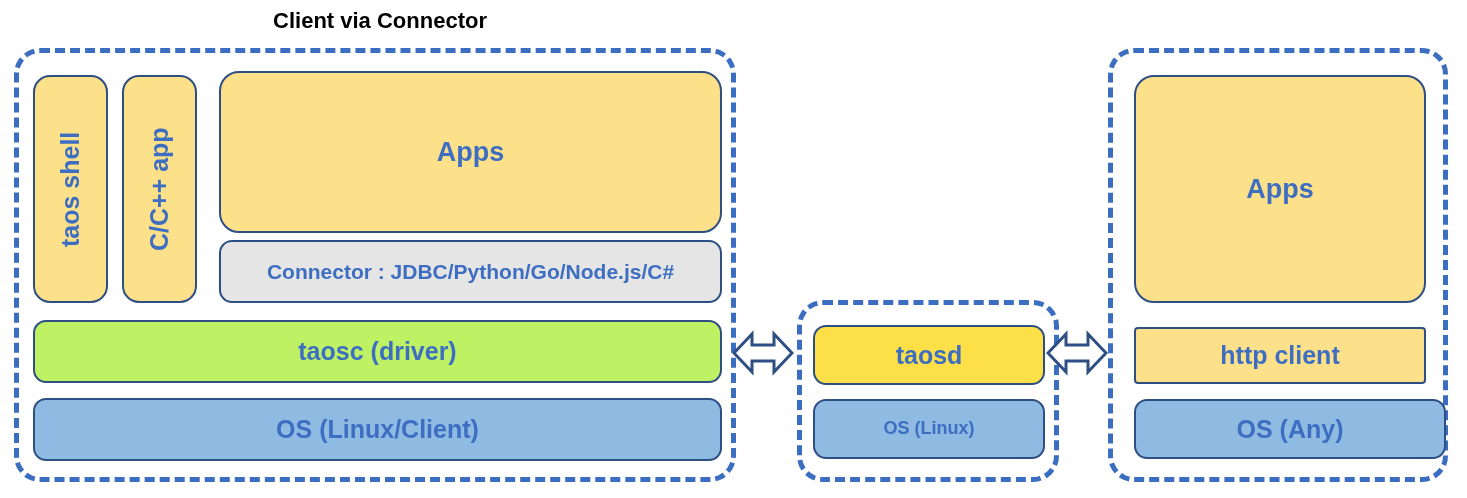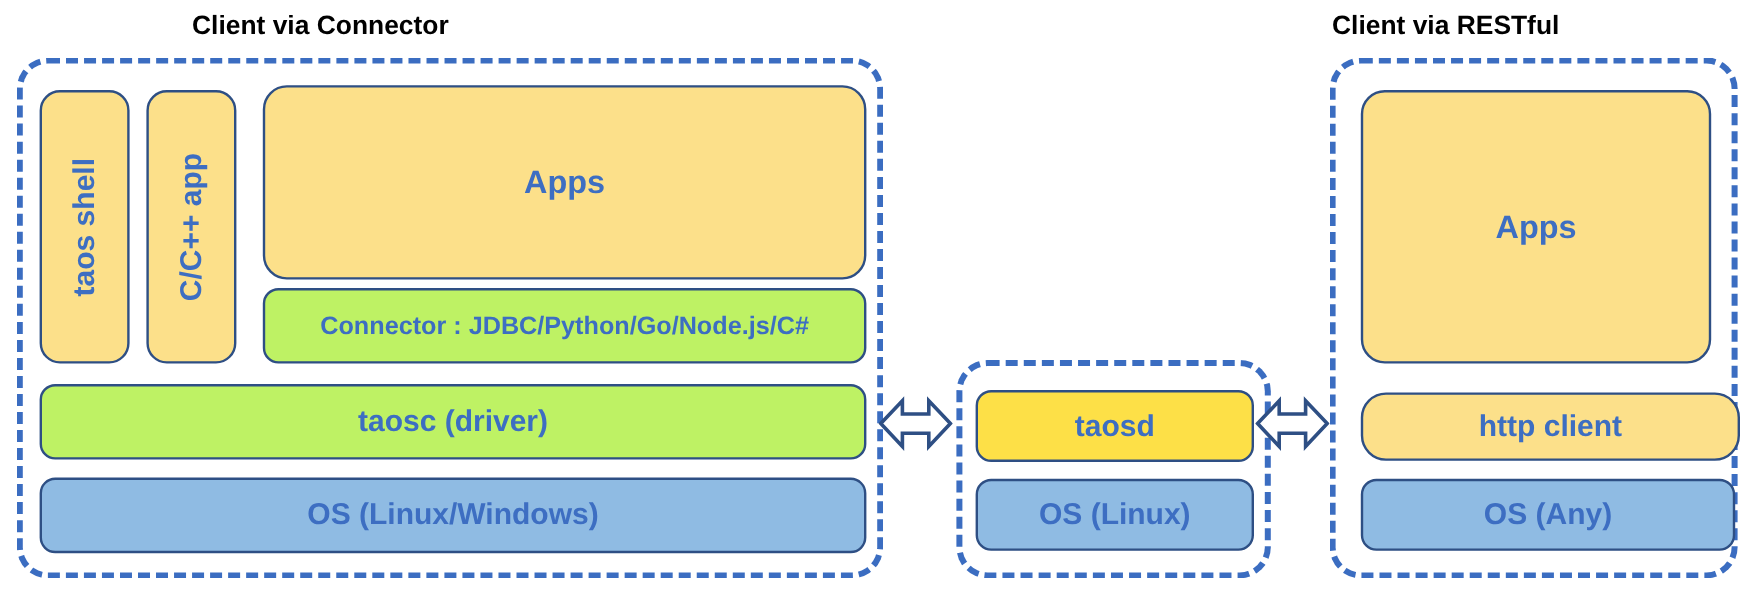--- a/index.html
+++ b/index.html
@@ -21,20 +21,21 @@
     height: 498px;
   }
 
   
   .section-title {
     position: absolute;
     color: #000000;
     font-weight: bold;
     font-size: 22px;
     line-height: 26px;
+    text-align: center;
     white-space: nowrap;
     font-family: "Liberation Sans", sans-serif;
   }
   #title-connector { left: 160px; top: 8px; width: 440px; }
   #title-server    { left: 790px; top: 8px; width: 260px; }
   #title-restful   { left: 1110px; top: 8px; width: 340px; }
 
   
   .dashed-group {
     position: absolute;
@@ -59,80 +60,79 @@
     display: flex;
     align-items: center;
     justify-content: center;
     text-align: center;
     line-height: 1.22;
   }
   .fill-yellow { background: #fce08a; }
   .fill-orange { background: #bef264; }
   .fill-blue   { background: #8fbbe3; }
   .fill-green  { background: #fde047; }
-  .fill-gray   { background: #bef264; }
+  .fill-gray   { background: #e5e5e5; }
 
   
   .box.vertical {
     writing-mode: vertical-rl;
     transform: rotate(180deg);
   }
 
   
   #box-taos-shell  { left: 33px;  top: 75px;  width: 75px;  height: 228px; font-size: 25px; border-radius: 17px; }
   #box-cpp-app     { left: 122px; top: 75px;  width: 75px;  height: 228px; font-size: 25px; border-radius: 17px; }
   #box-apps-left   { left: 219px; top: 71px;  width: 503px; height: 162px; font-size: 27px; border-radius: 20px; }
   #box-connector   { left: 219px; top: 240px; width: 503px; height: 63px;  font-size: 21px; border-radius: 13px; }
   #box-taosc       { left: 33px;  top: 320px; width: 689px; height: 63px;  font-size: 25px; border-radius: 13px; }
   #box-os-linwin   { left: 33px;  top: 398px; width: 689px; height: 63px;  font-size: 25px; border-radius: 13px; }
 
   
   #box-taosd       { left: 813px; top: 325px; width: 232px; height: 60px; font-size: 25px; border-radius: 13px; }
-  #box-os-linux    { left: 813px; top: 399px; width: 232px; height: 60px; font-size: 25px; border-radius: 13px; }
+  #box-os-linux    { left: 813px; top: 399px; width: 232px; height: 60px; font-size: 18px; border-radius: 13px; }
 
   
   #box-apps-rest   { left: 1134px; top: 75px;  width: 292px; height: 228px; font-size: 27px; border-radius: 20px; }
-  #box-http-client { left: 1134px; top: 327px; width: 316px; height: 57px;  font-size: 25px; border-radius: 21px; }
+  #box-http-client { left: 1134px; top: 327px; width: 292px; height: 57px;  font-size: 25px; border-radius: 4px; }
   #box-os-any      { left: 1134px; top: 399px; width: 312px; height: 60px;  font-size: 25px; border-radius: 13px; }
 
   
   .arrow-dbl {
     position: absolute;
     width: 62px;
     height: 56px;
   }
   #arrow-left  { left: 732px;  top: 325px; }
   #arrow-right { left: 1046px; top: 325px; }
   .arrow-dbl svg { display: block; width: 100%; height: 100%; }
 </style>
 </head>
 <body>
 
 <div class="stage">
 
   <div class="section-title" id="title-connector">Client via Connector</div>
-  <div class="section-title" id="title-restful">Client via RESTful</div>
 
   <div class="dashed-group" id="group-client-connector"></div>
 
   <div class="dashed-group" id="group-server"></div>
 
   <div class="dashed-group" id="group-client-restful"></div>
 
   <div class="box vertical fill-yellow" id="box-taos-shell">taos shell</div>
 
   <div class="box vertical fill-yellow" id="box-cpp-app">C/C++ app</div>
 
   <div class="box fill-yellow" id="box-apps-left">Apps</div>
 
   <div class="box fill-gray" id="box-connector">Connector : JDBC/Python/Go/Node.js/C#</div>
 
   <div class="box fill-orange" id="box-taosc">taosc (driver)</div>
 
-  <div class="box fill-blue" id="box-os-linwin">OS (Linux/Windows)</div>
+  <div class="box fill-blue" id="box-os-linwin">OS (Linux/Client)</div>
 
   <div class="arrow-dbl" id="arrow-left">
     <svg viewBox="0 0 62 56" xmlns="http://www.w3.org/2000/svg">
       <polygon points="2,28 20,9 20,20 42,20 42,9 60,28 42,47 42,36 20,36 20,47" fill="#ffffff" stroke="#2e4f84" stroke-width="3" stroke-linejoin="miter"></polygon>
     </svg>
   </div>
 
   <div class="box fill-green" id="box-taosd">taosd</div>
 
   <div class="box fill-blue" id="box-os-linux">OS (Linux)</div>

